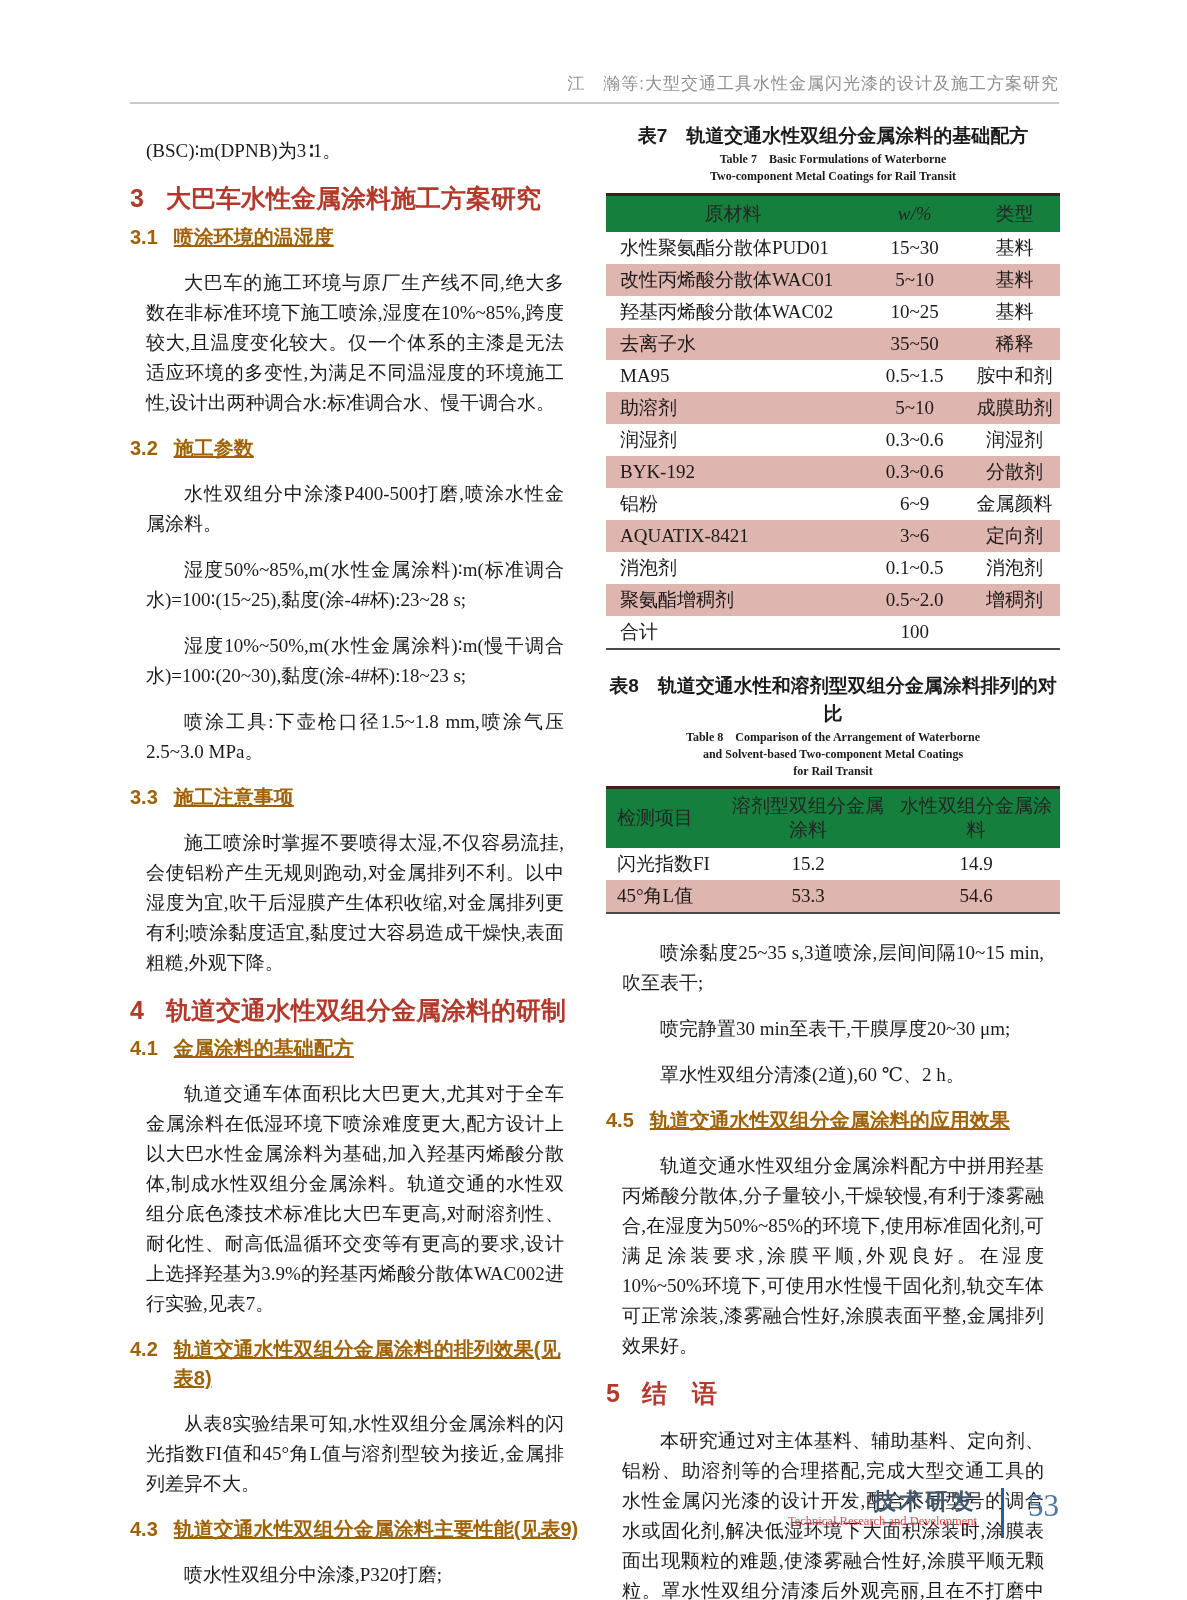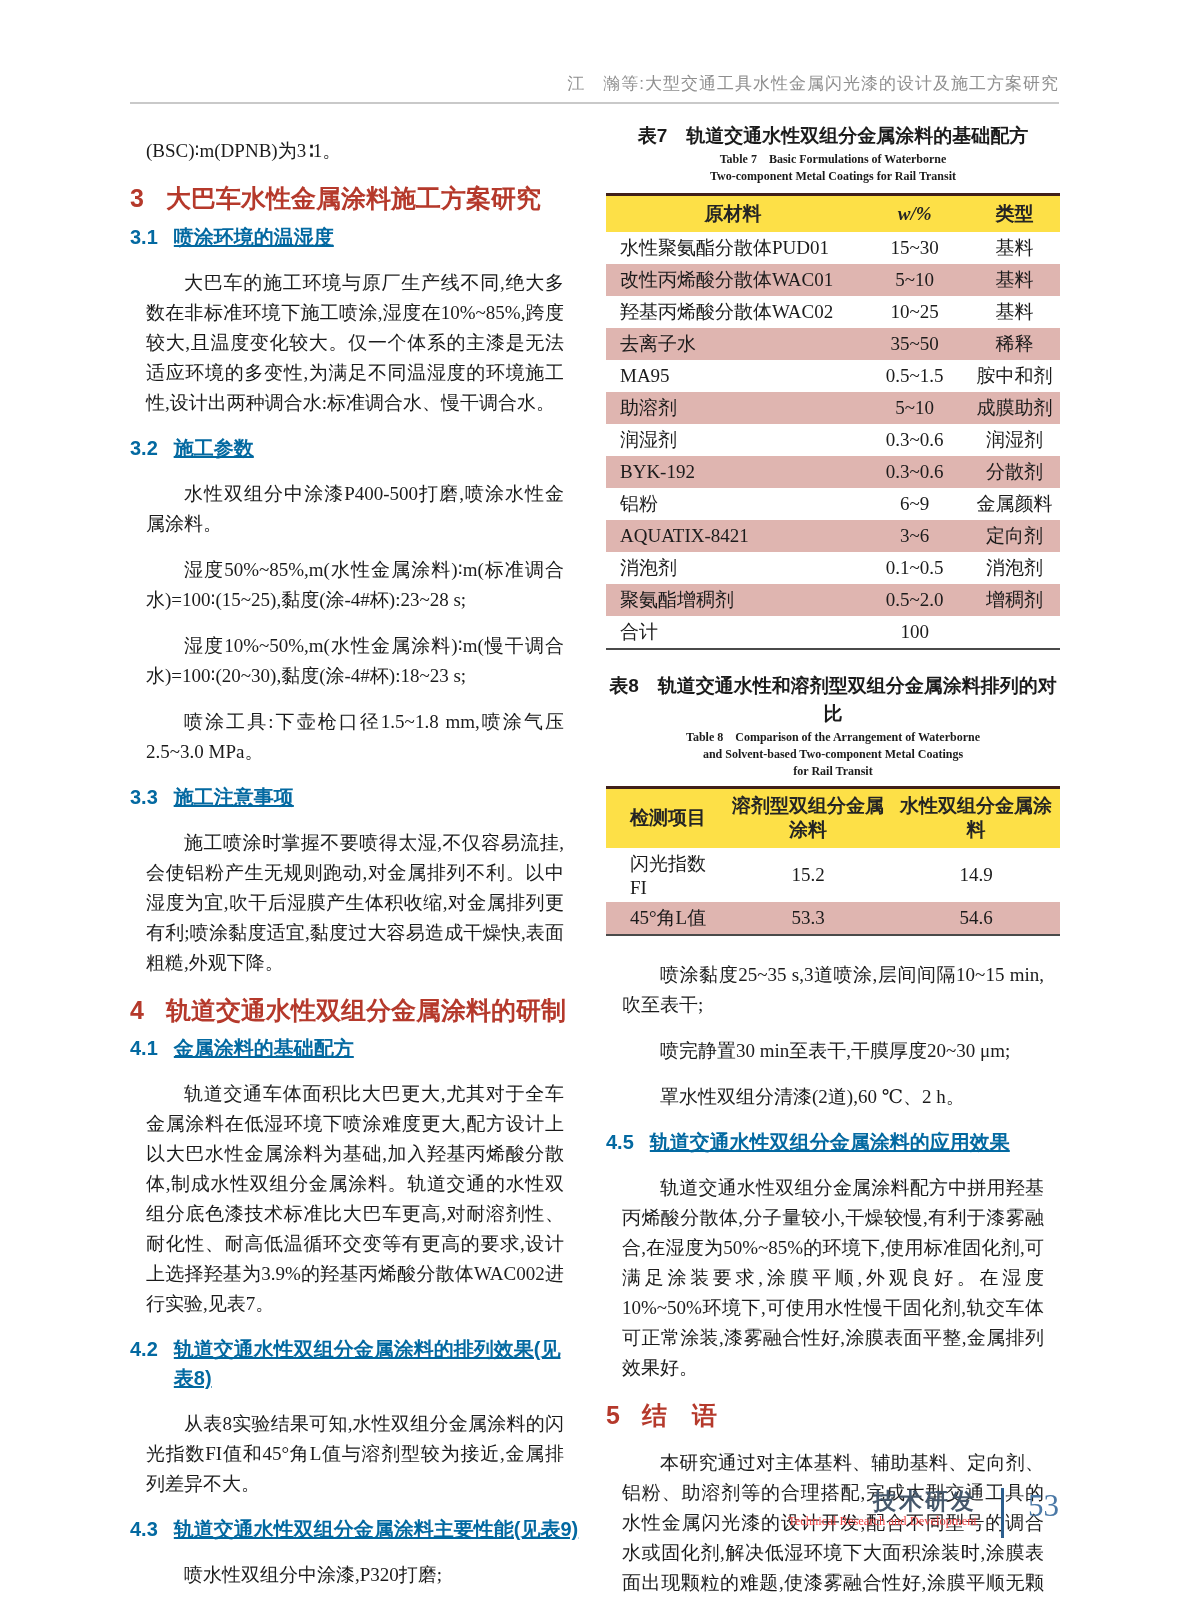--- a/index.html
+++ b/index.html
@@ -24,52 +24,52 @@
   .lead { text-indent:0; }
 
   .h-sec {
     display:flex; gap:22px; align-items:baseline;
     font-family:"Liberation Sans","DejaVu Sans",sans-serif; font-weight:bold;
     color:#b5392b; font-size:25px; line-height:1.3; margin:15px 0 8px;
   }
   .h-sub {
     display:flex; gap:16px; align-items:baseline;
     font-family:"Liberation Sans","DejaVu Sans",sans-serif; font-weight:bold;
-    color:#0369a1; font-size:20px; line-height:1.45; margin:7px 0 5px;
+    color:#a16207; font-size:20px; line-height:1.45; margin:7px 0 5px;
   }
   .h-sec .num, .h-sub .num { flex:0 0 auto; }
   .h-sub .txt { flex:1 1 auto;text-decoration:underline; }
 
   .tbl-cap-zh {
     font-family:"Liberation Sans","DejaVu Sans",sans-serif; font-weight:bold;
     font-size:19px; text-align:center; line-height:1.5; margin:2px 0 0;
   }
   .tbl-cap-en {
     font-family:"Liberation Serif","DejaVu Serif",serif; font-weight:bold;
     font-size:12px; text-align:center; line-height:1.42; margin:0;
   }
 
   table.data-table {
     width:100%; border-collapse:collapse; font-size:19px; margin-top:8px;
     border-top:3px solid #40201a; border-bottom:2px solid #4a4a4a;
   }
   table.data-table th {
-    background:#fde047; font-weight:bold; padding:5px 4px; text-align:center; color:#242424;
+    background:#15803d; font-weight:normal; padding:5px 4px; text-align:center; color:#242424;
   }
   table.data-table td { padding:3px 4px; text-align:center; }
   table.data-table tbody tr:nth-child(even) { background:#dfb5b0; }
 
   table.t7 col.c1 { width:56%; } table.t7 col.c2 { width:24%; } table.t7 col.c3 { width:20%; }
   table.t7 td.mat { text-align:left; padding-left:14px; }
   .wpct { font-style:italic; }
 
   table.t8 { margin-top:6px; }
   table.t8 col.c1 { width:26%; } table.t8 col.c2 { width:37%; } table.t8 col.c3 { width:37%; }
   table.t8 th { line-height:1.3; vertical-align:middle; }
-  table.t8 th.item, table.t8 td.item { text-align:left; padding-left:24px; }
+  table.t8 th.item, table.t8 td.item { text-align:left; padding-left:11px; }
 
   .gap-md { height:20px; }
   .gap-sm { height:8px; }
 
   .continuation { text-align:right; font-size:19px; margin-top:8px; }
 
   .footer { position:absolute; right:128px; top:1488px; display:flex; gap:24px; }
   .footer-labels { text-align:right; }
   .footer-zh {
     font-family:"Liberation Sans","DejaVu Sans",sans-serif; font-weight:bold;

